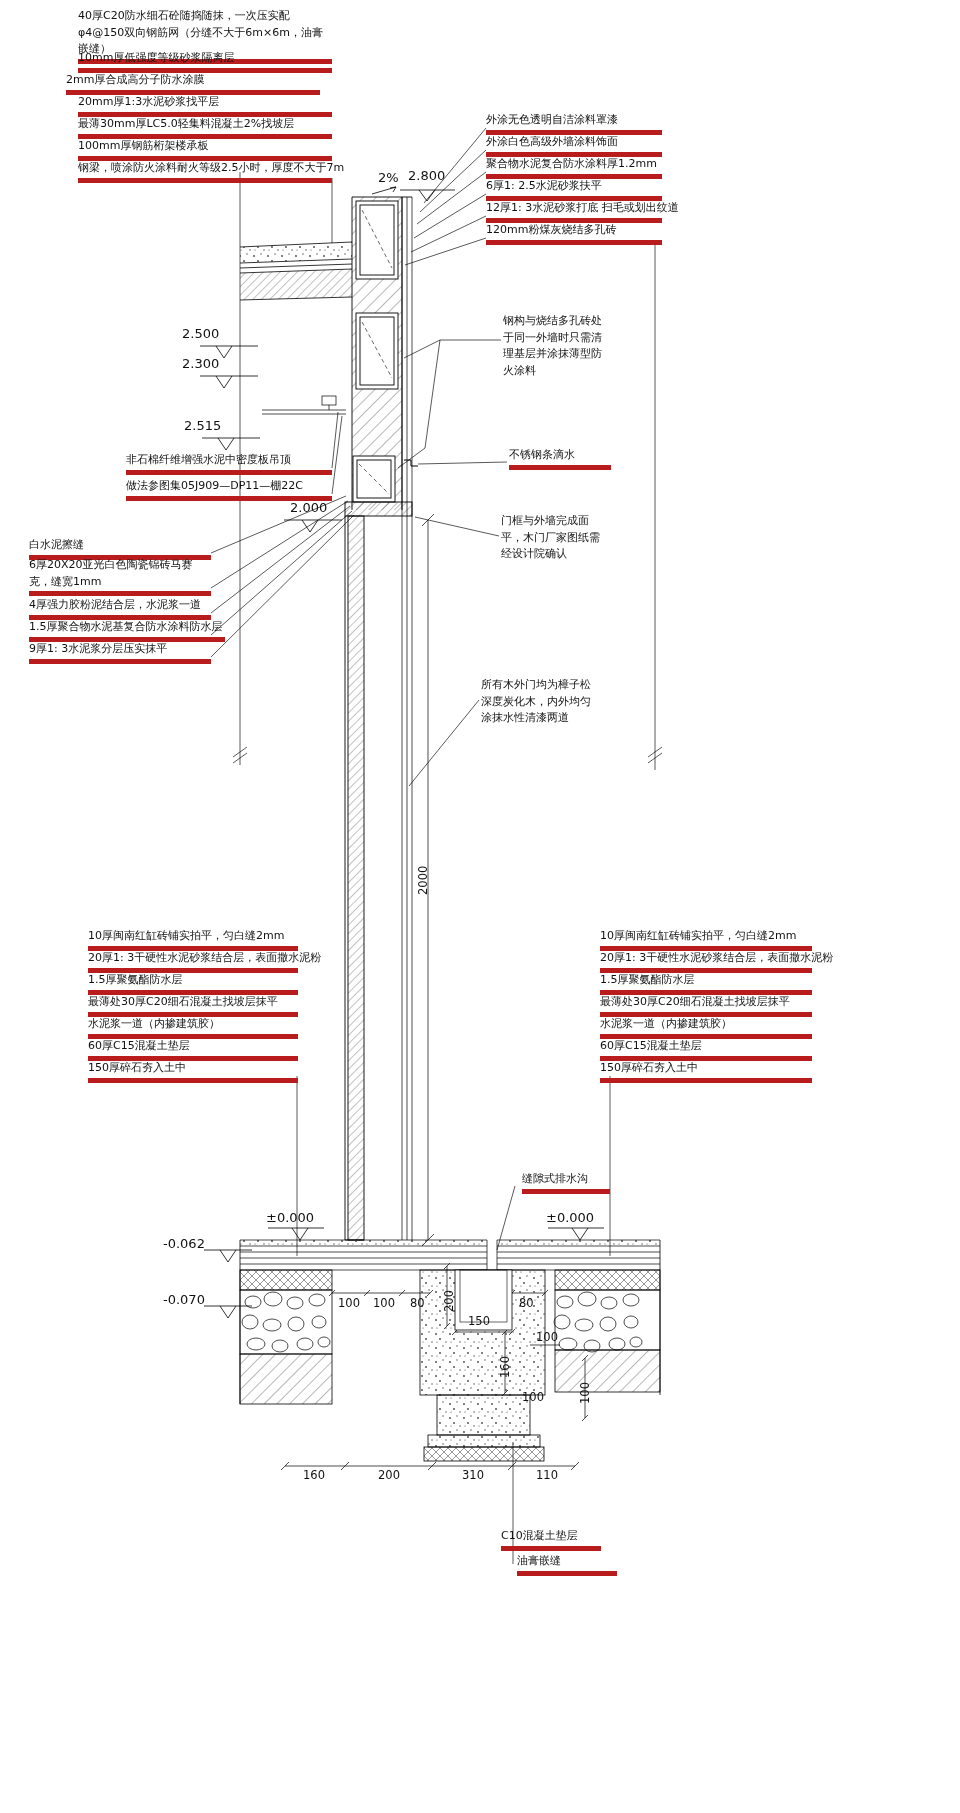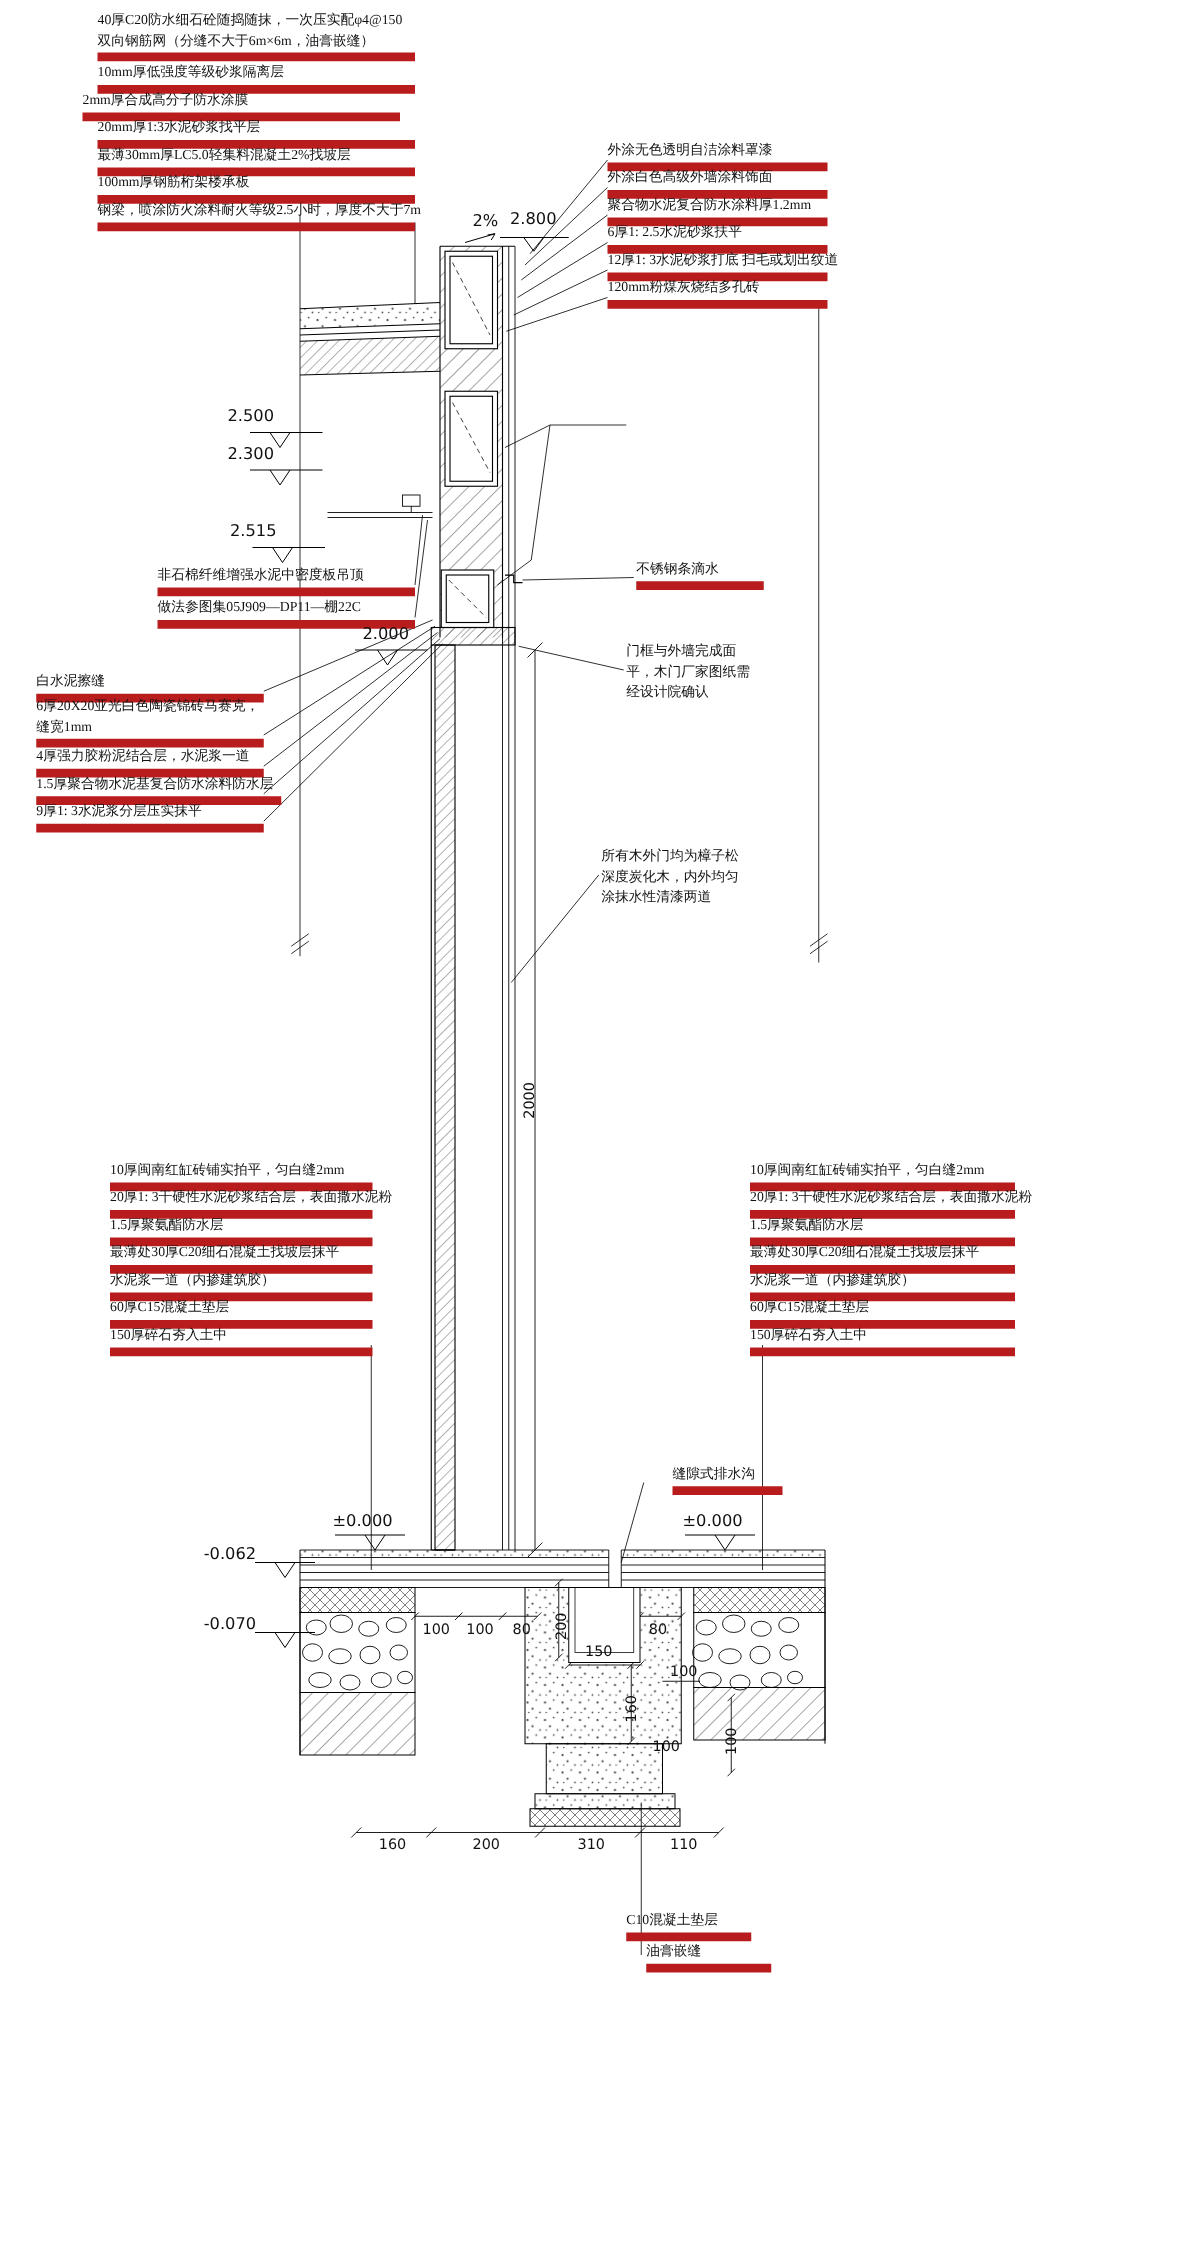--- a/index.html
+++ b/index.html
@@ -2,21 +2,21 @@
 <html><head>
 <meta charset="utf-8">
 <style>
   * { margin:0; padding:0; box-sizing:border-box; }
   html,body { background:#ffffff; }
   .sheet {
     position:relative; width:960px; height:1813px; background:#fff;
     font-family:"DejaVu Sans","Liberation Sans",sans-serif; color:#000; overflow:hidden;
   }
   .lbl { position:absolute; font-size:11px; line-height:1.5; white-space:nowrap; color:#111; }
-  .ul  { border-bottom:7px solid #b91c1c; padding-bottom:1px;font-family:Liberation Serif, serif; }
+  .ul  { border-bottom:5px solid #b91c1c; padding-bottom:1px; }
   .wrap{ white-space:normal; }
   .elev{ position:absolute; font-size:13px; color:#111; white-space:nowrap; }
   .dim { position:absolute; font-size:11.5px; color:#111; white-space:nowrap; }
   .rot { transform:rotate(-90deg); transform-origin:0 0; }
   svg.lines { position:absolute; left:0; top:0; }
 </style>
 </head>
 <body>
 
 <div class="sheet">
@@ -201,20 +201,21 @@
   <div class="lbl ul" style="left:78px;top:138px;width:254px">100mm厚钢筋桁架楼承板</div>
   <div class="lbl ul" style="left:78px;top:160px;width:254px">钢梁，喷涂防火涂料耐火等级2.5小时，厚度不大于7m</div>
 
   <div class="lbl ul" style="left:486px;top:112px;width:176px">外涂无色透明自洁涂料罩漆</div>
   <div class="lbl ul" style="left:486px;top:134px;width:176px">外涂白色高级外墙涂料饰面</div>
   <div class="lbl ul" style="left:486px;top:156px;width:176px">聚合物水泥复合防水涂料厚1.2mm</div>
   <div class="lbl ul" style="left:486px;top:178px;width:176px">6厚1: 2.5水泥砂浆扶平</div>
   <div class="lbl ul" style="left:486px;top:200px;width:176px">12厚1: 3水泥砂浆打底 扫毛或划出纹道</div>
   <div class="lbl ul" style="left:486px;top:222px;width:176px">120mm粉煤灰烧结多孔砖</div>
 
+  <div class="lbl wrap" style="left:503px;top:313px;width:106px">钢构与烧结多孔砖处于同一外墙时只需清理基层并涂抹薄型防火涂料</div>
   <div class="lbl ul" style="left:509px;top:447px;width:102px">不锈钢条滴水</div>
   <div class="lbl wrap" style="left:501px;top:513px;width:108px">门框与外墙完成面平，木门厂家图纸需经设计院确认</div>
   <div class="lbl wrap" style="left:481px;top:677px;width:120px">所有木外门均为樟子松深度炭化木，内外均匀涂抹水性清漆两道</div>
 
   <div class="lbl ul" style="left:126px;top:452px;width:206px">非石棉纤维增强水泥中密度板吊顶</div>
   <div class="lbl ul" style="left:126px;top:478px;width:206px">做法参图集05J909—DP11—棚22C</div>
   <div class="lbl ul" style="left:29px;top:537px;width:182px">白水泥擦缝</div>
   <div class="lbl ul wrap" style="left:29px;top:557px;width:182px">6厚20X20亚光白色陶瓷锦砖马赛克，缝宽1mm</div>
   <div class="lbl ul" style="left:29px;top:597px;width:182px">4厚强力胶粉泥结合层，水泥浆一道</div>
   <div class="lbl ul" style="left:29px;top:619px;width:196px">1.5厚聚合物水泥基复合防水涂料防水层</div>
@@ -229,21 +230,21 @@
   <div class="lbl ul" style="left:88px;top:1060px;width:210px">150厚碎石夯入土中</div>
 
   <div class="lbl ul" style="left:600px;top:928px;width:212px">10厚闽南红缸砖铺实拍平，匀白缝2mm</div>
   <div class="lbl ul" style="left:600px;top:950px;width:212px">20厚1: 3干硬性水泥砂浆结合层，表面撒水泥粉</div>
   <div class="lbl ul" style="left:600px;top:972px;width:212px">1.5厚聚氨酯防水层</div>
   <div class="lbl ul" style="left:600px;top:994px;width:212px">最薄处30厚C20细石混凝土找坡层抹平</div>
   <div class="lbl ul" style="left:600px;top:1016px;width:212px">水泥浆一道（内掺建筑胶）</div>
   <div class="lbl ul" style="left:600px;top:1038px;width:212px">60厚C15混凝土垫层</div>
   <div class="lbl ul" style="left:600px;top:1060px;width:212px">150厚碎石夯入土中</div>
 
-  <div class="lbl ul" style="left:538px;top:1171px;width:88px">缝隙式排水沟</div>
+  <div class="lbl ul" style="left:522px;top:1171px;width:88px">缝隙式排水沟</div>
   <div class="lbl ul" style="left:501px;top:1528px;width:100px">C10混凝土垫层</div>
   <div class="lbl ul" style="left:517px;top:1553px;width:100px">油膏嵌缝</div>
 
   <div class="elev" style="left:378px;top:170px">2%</div>
   <div class="elev" style="left:408px;top:168px">2.800</div>
   <div class="elev" style="left:182px;top:326px">2.500</div>
   <div class="elev" style="left:182px;top:356px">2.300</div>
   <div class="elev" style="left:184px;top:418px">2.515</div>
   <div class="elev" style="left:290px;top:500px">2.000</div>
   <div class="elev" style="left:266px;top:1210px">±0.000</div>

